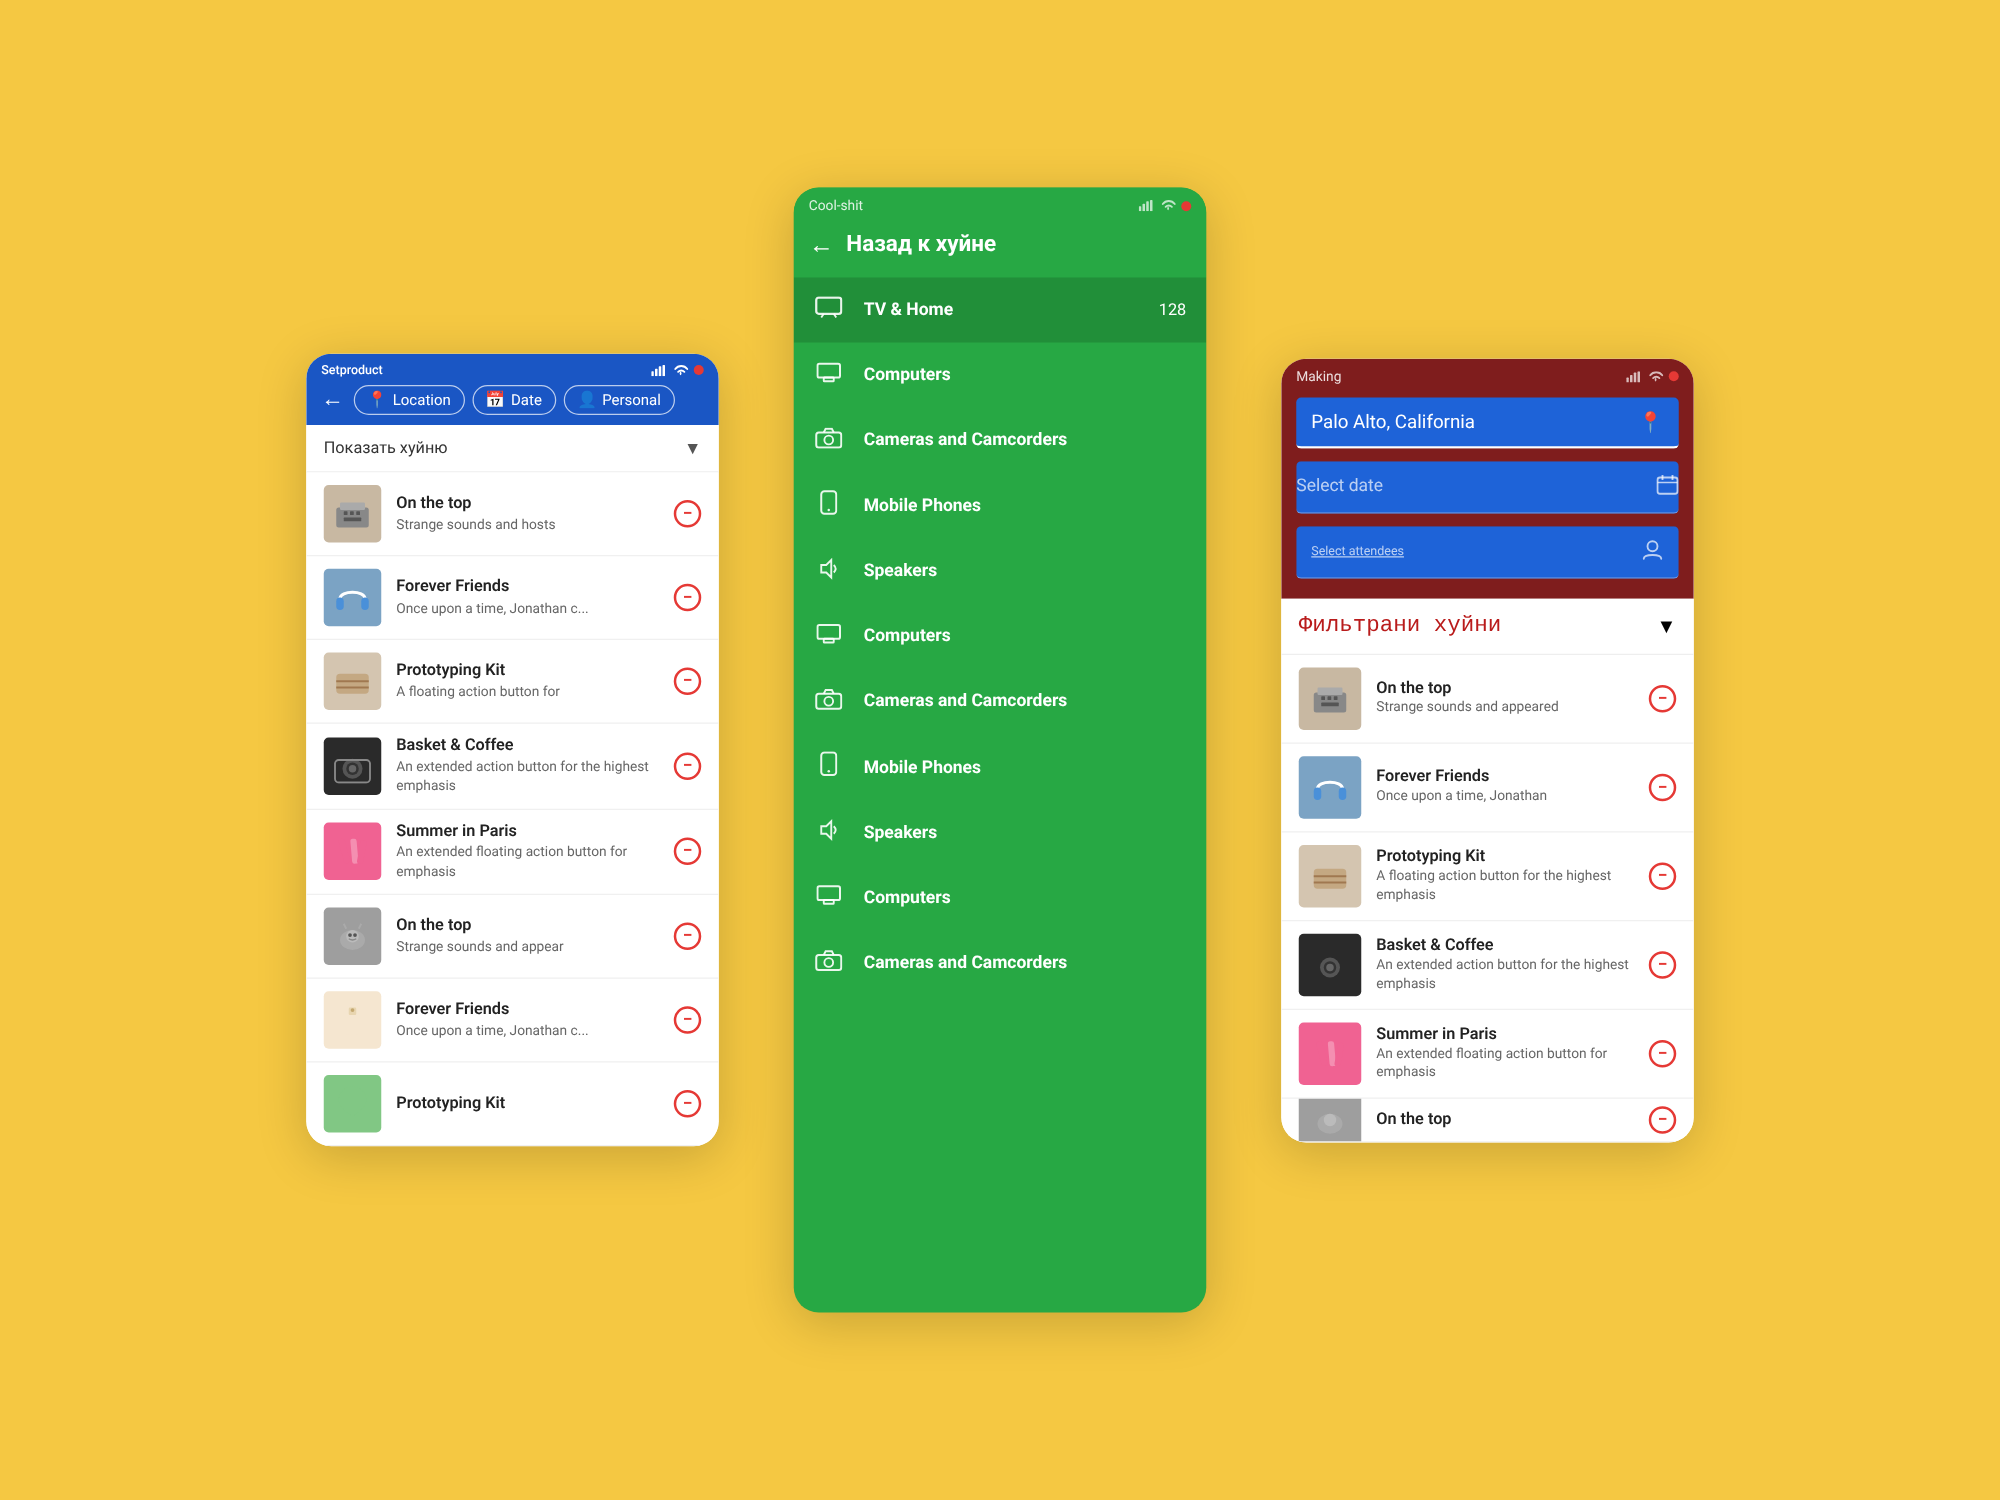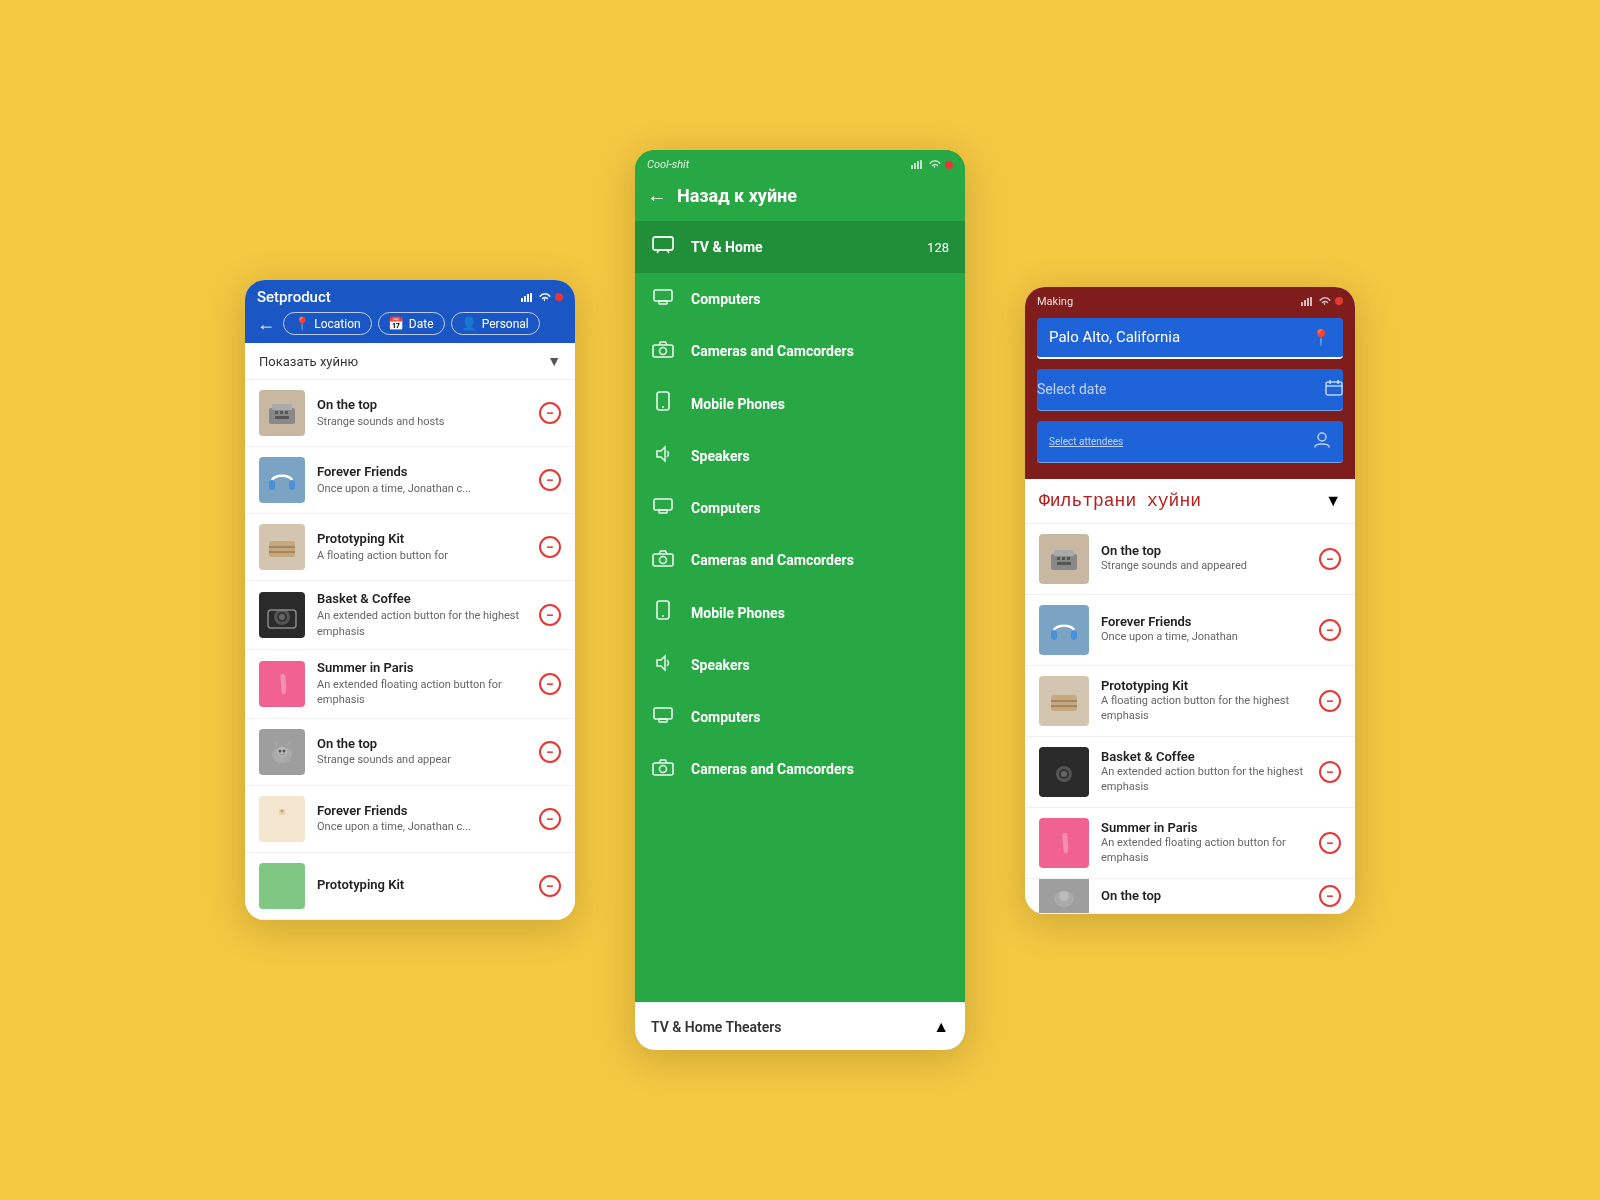--- a/index.html
+++ b/index.html
@@ -41,21 +41,21 @@
 
     .phone1-status-bar {
       display: flex;
       justify-content: space-between;
       align-items: center;
       margin-bottom: 6px;
     }
 
     .phone1-status-bar .app-name {
       color: #fff;
-      font-size: 15px;
+      font-size: 10px;
       font-weight: 500;
     }
 
     .status-icons {
       display: flex;
       gap: 4px;
       align-items: center;
     }
 
     .dot-icon {
@@ -182,21 +182,20 @@
     .phone2-header {
       background: #27A844;
       padding: 8px 12px 0 12px;
     }
 
     .phone2-status-bar {
       display: flex;
       justify-content: space-between;
       align-items: center;
       margin-bottom: 6px;
-      font-style: italic;
     }
 
     .phone2-status-bar .app-name {
       color: rgba(255,255,255,0.85);
       font-size: 11px;
     }
 
     .phone2-nav {
       display: flex;
       align-items: center;
@@ -721,24 +720,20 @@
           <svg width="22" height="17" viewBox="0 0 22 17" fill="none">
               <rect x="1" y="4" width="20" height="12" rx="2" stroke="rgba(255,255,255,0.9)" stroke-width="1.6" fill="none"></rect>
               <circle cx="11" cy="10" r="3.5" stroke="rgba(255,255,255,0.9)" stroke-width="1.5" fill="none"></circle>
               <path d="M7 4 L8.5 1 L13.5 1 L15 4" stroke="rgba(255,255,255,0.9)" stroke-width="1.5" fill="none"></path>
             </svg>
         </span>
         <span class="cat-label">Cameras and Camcorders</span>
       </div>
     </div>
 
-    <div class="phone2-bottom-bar">
-      <span class="phone2-bottom-label">TV &amp; Home Theaters</span>
-      <span>▲</span>
-    </div>
   </div>
 
   <div class="phone phone3">
     <div class="phone3-header">
       <div class="phone3-status-bar">
         <span class="app-name">Making</span>
         <div class="status-icons">
           <svg width="14" height="9" viewBox="0 0 14 9">
             <rect x="0" y="5" width="2" height="4" fill="rgba(255,255,255,0.7)" rx="0.5"></rect>
             <rect x="3" y="3" width="2" height="6" fill="rgba(255,255,255,0.7)" rx="0.5"></rect>

